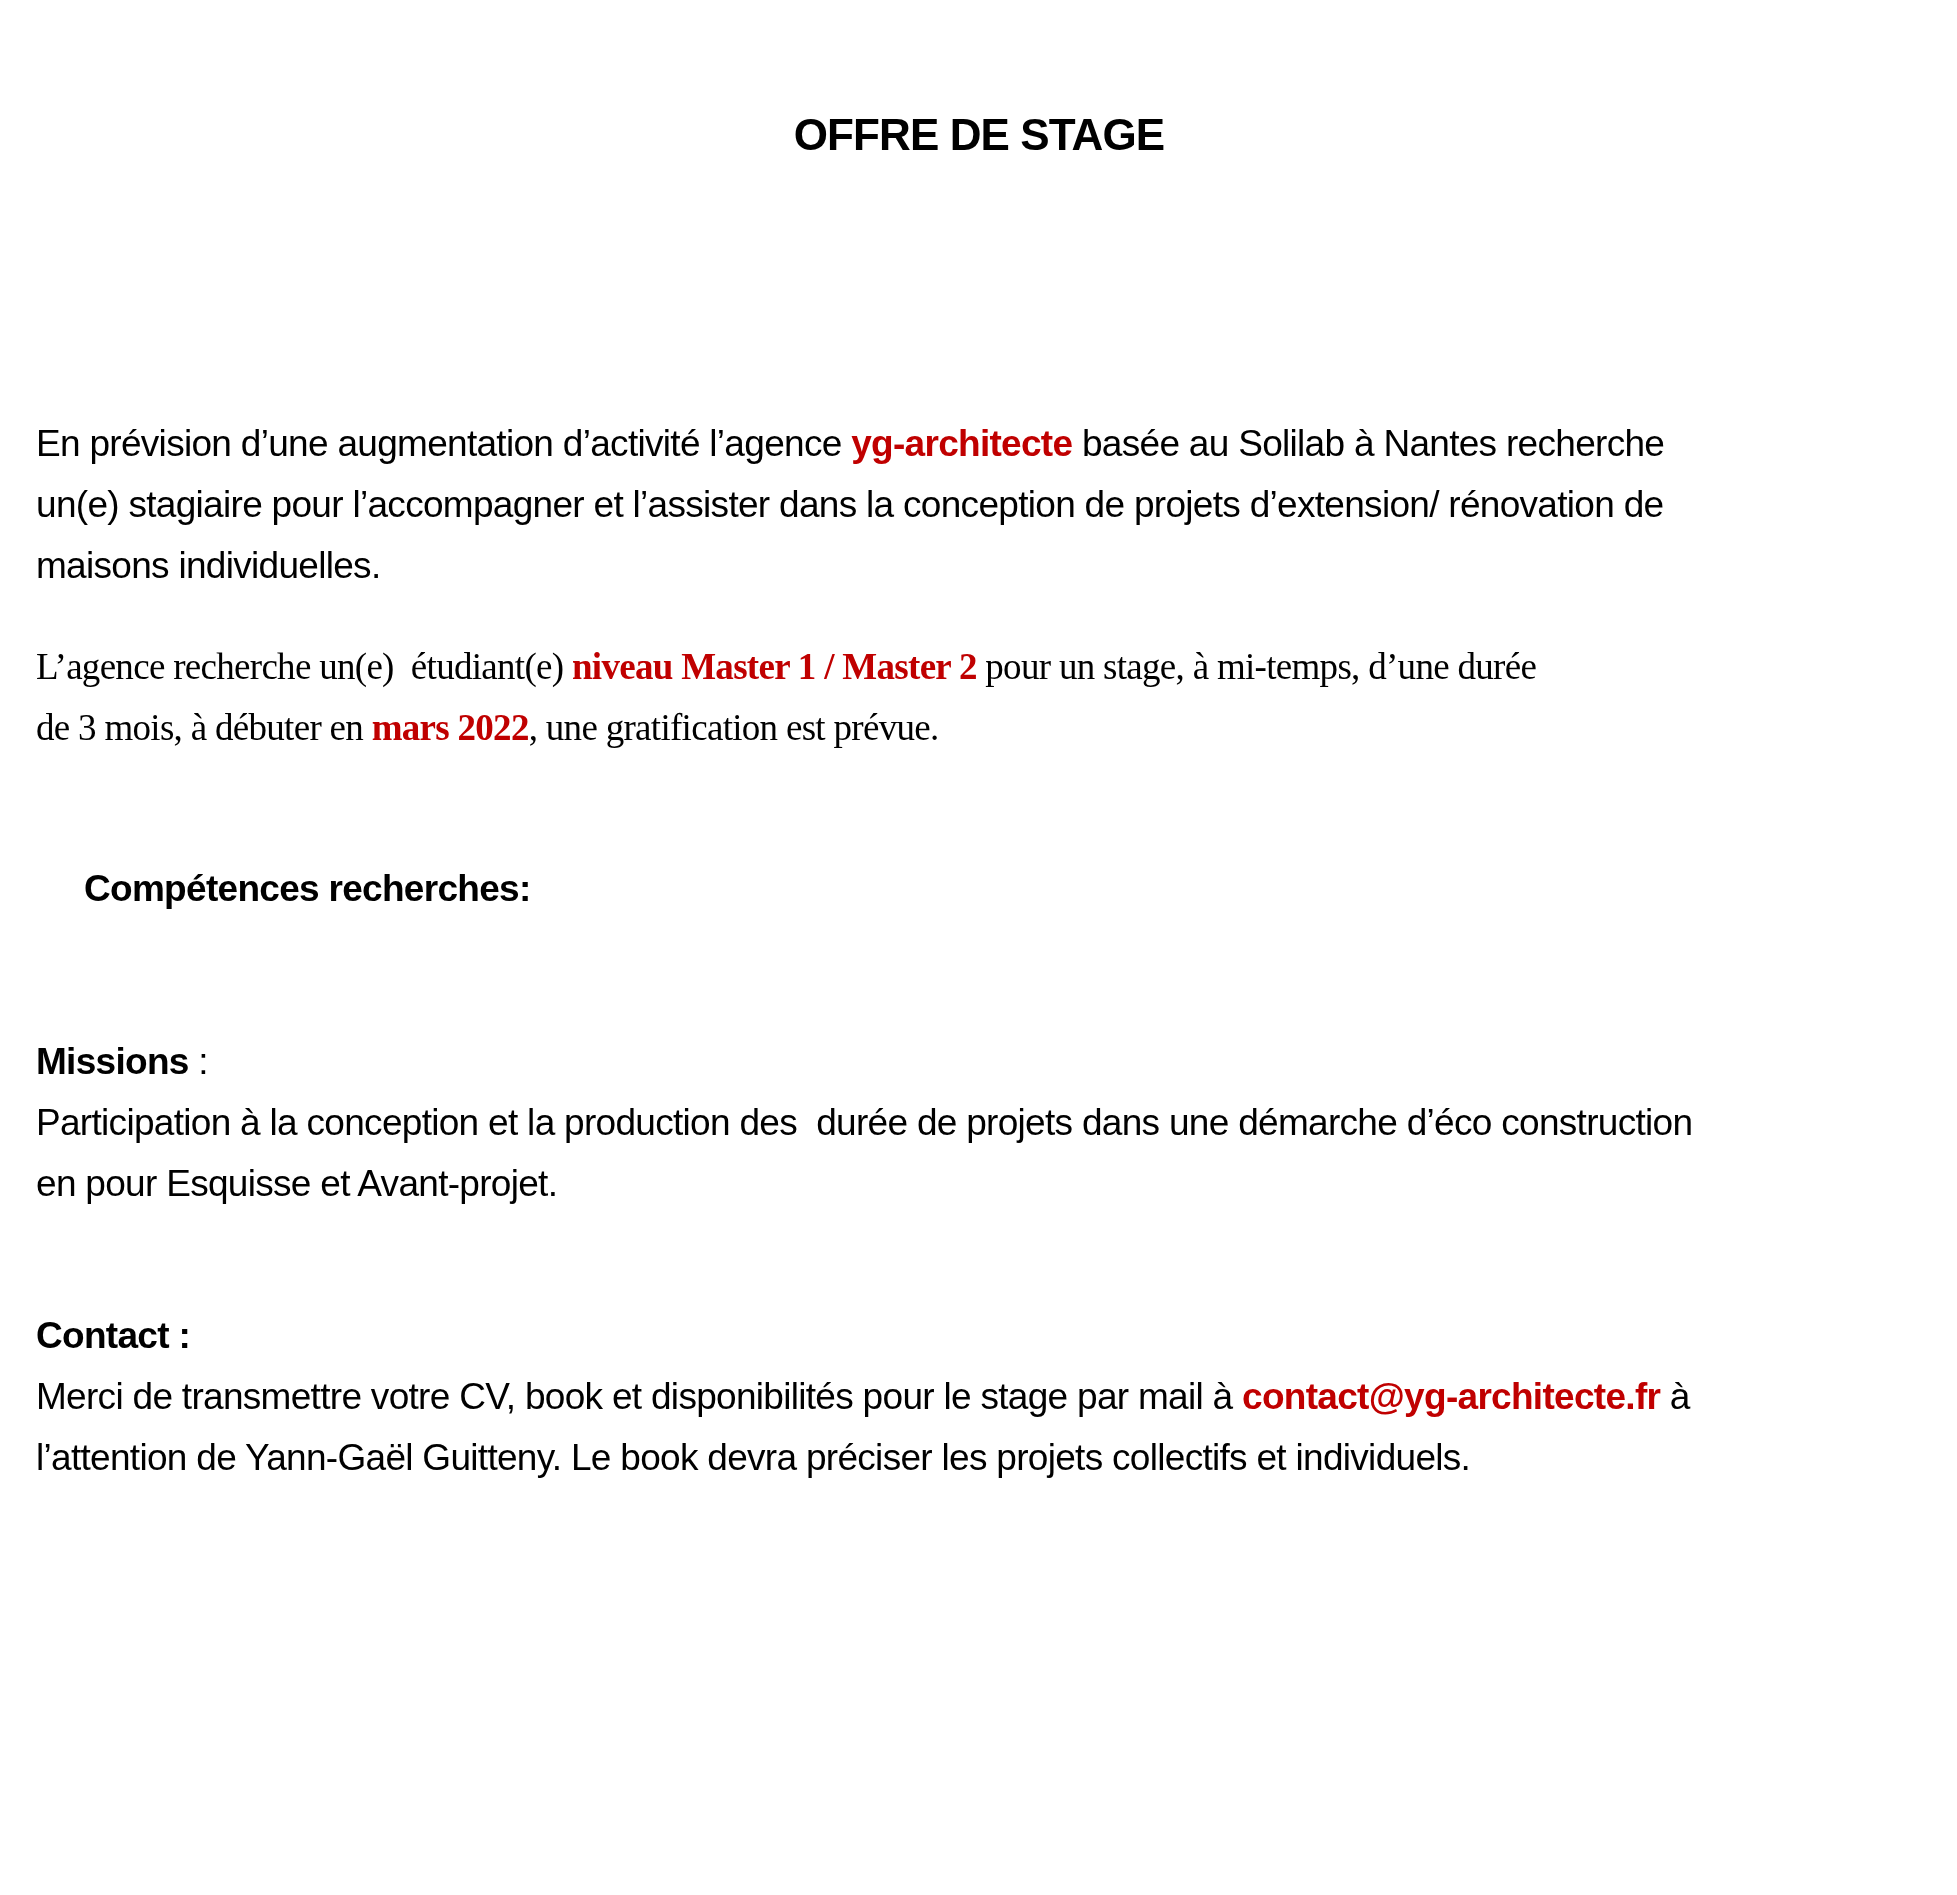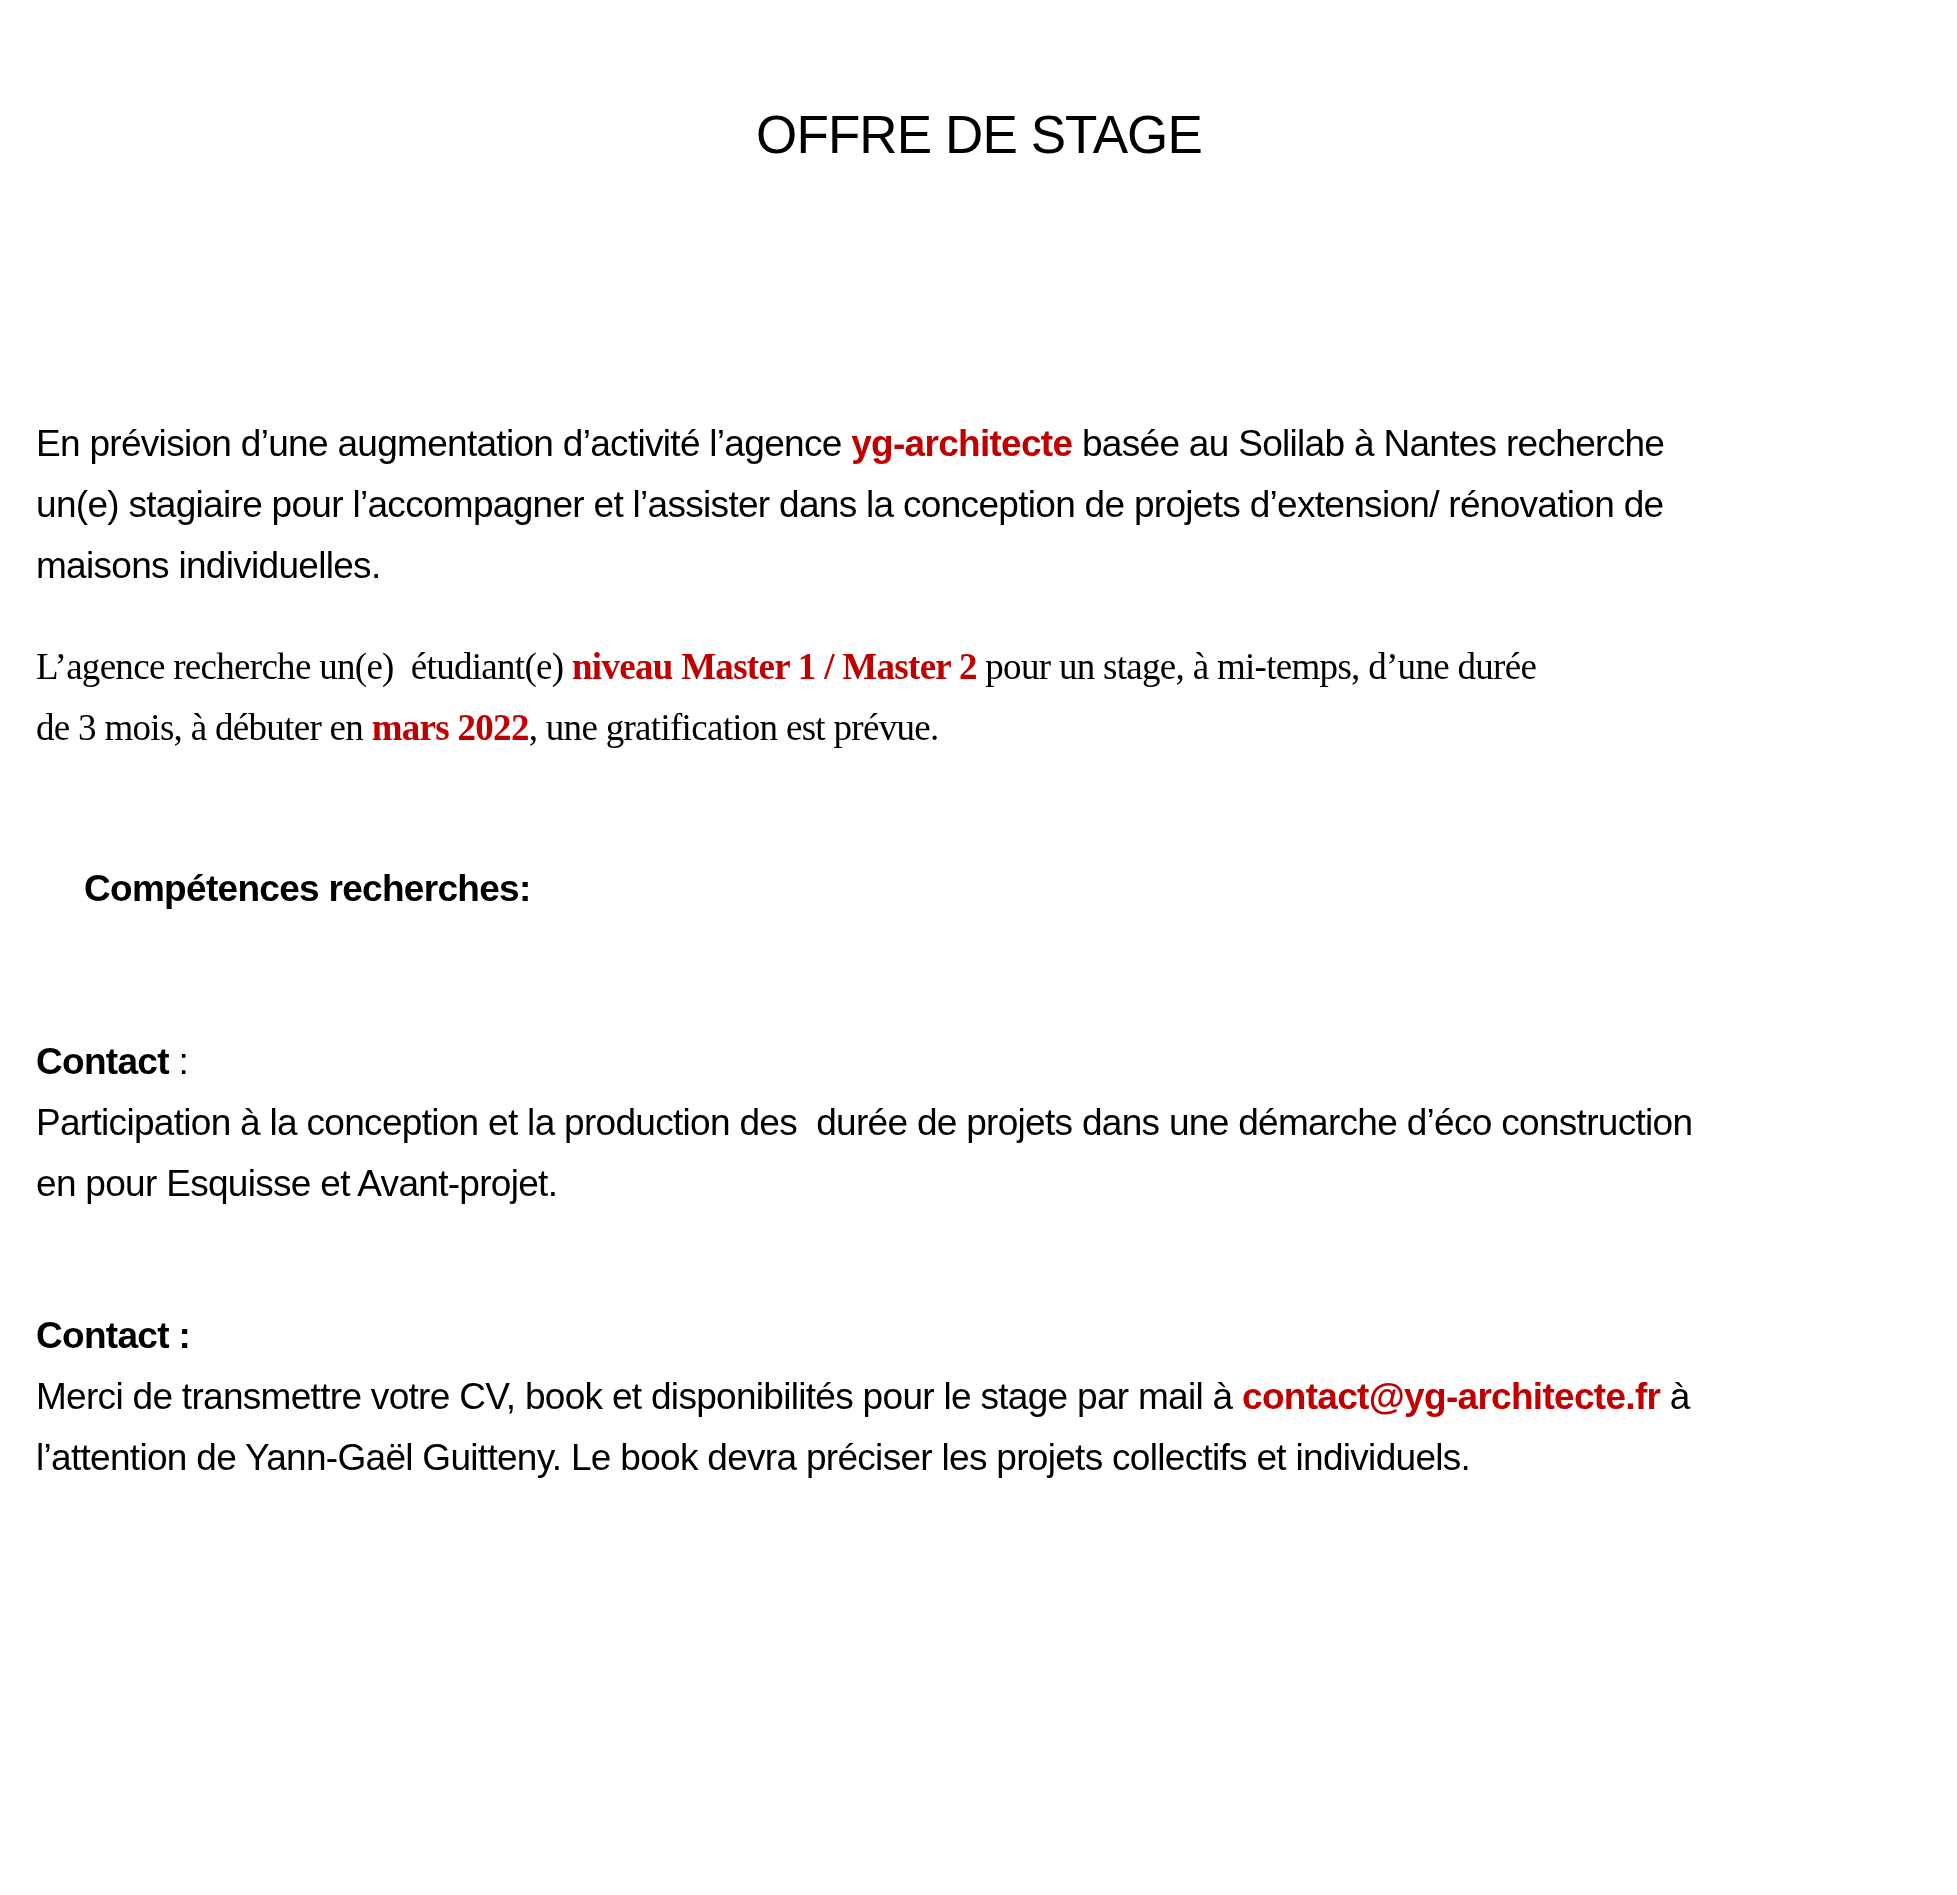--- a/index.html
+++ b/index.html
@@ -16,22 +16,22 @@
   }
   .page {
     box-sizing: border-box;
     width: 1958px;
     height: 1895px;
     padding-top: 104px;
     background: #ffffff;
   }
   .doc-title {
     text-align: center;
-    font-weight: 400;
-    font-size: 53px;
+    font-weight: 700;
+    font-size: 44px;
     line-height: 62px;
     letter-spacing: -0.9px;
     white-space: pre;
   }
   .content {
     padding-left: 36px;
     padding-right: 9.3px;
   }
   .para {
     font-size: 37px;
@@ -51,17 +51,17 @@
 </style>
 </head>
 <body style="background: rgb(255, 255, 255); color: rgb(0, 0, 0);">
 
 <div class="page">
   <div class="doc-title">OFFRE DE STAGE</div>
   <div class="content">
       <div class="para block-intro-paragraph"><div class="line"><span>En prévision d’une augmentation d’activité l’agence </span><span class="run-bold" style="color: rgb(192, 0, 0);">yg-architecte</span><span> basée au Solilab à Nantes recherche</span></div><div class="line"><span>un(e) stagiaire pour l’accompagner et l’assister dans la conception de projets d’extension/ rénovation de</span></div><div class="line"><span>maisons individuelles.</span></div></div>
       <div class="para block-search-paragraph"><div class="line"><span>L’agence recherche un(e)  étudiant(e) </span><span class="run-bold" style="color: rgb(192, 0, 0);">niveau Master 1 / Master 2</span><span> pour un stage, à mi-temps, d’une durée</span></div><div class="line"><span>de 3 mois, à débuter en </span><span class="run-bold" style="color: rgb(192, 0, 0);">mars 2022</span><span>, une gratification est prévue.</span></div></div>
       <div class="para block-competences-section"><div class="line"><span class="run-bold">Compétences recherches:</span></div></div>
-      <div class="para block-missions-section"><div class="line"><span class="run-bold">Contact</span><span> :</span></div><div class="line"><span>Participation à la conception et la production des  durée de projets dans une démarche d’éco construction</span></div><div class="line"><span>en pour Esquisse et Avant-projet.</span></div></div>
+      <div class="para block-missions-section"><div class="line"><span class="run-bold">Missions</span><span> :</span></div><div class="line"><span>Participation à la conception et la production des  durée de projets dans une démarche d’éco construction</span></div><div class="line"><span>en pour Esquisse et Avant-projet.</span></div></div>
       <div class="para block-contact-section"><div class="line"><span class="run-bold">Contact :</span></div><div class="line"><span>Merci de transmettre votre CV, book et disponibilités pour le stage par mail à </span><span class="run-bold" style="color: rgb(192, 0, 0);">contact@yg-architecte.fr</span><span> à</span></div><div class="line"><span>l’attention de Yann-Gaël Guitteny. Le book devra préciser les projets collectifs et individuels.</span></div></div>
     </div>
 </div>
 
 
 </body></html>

